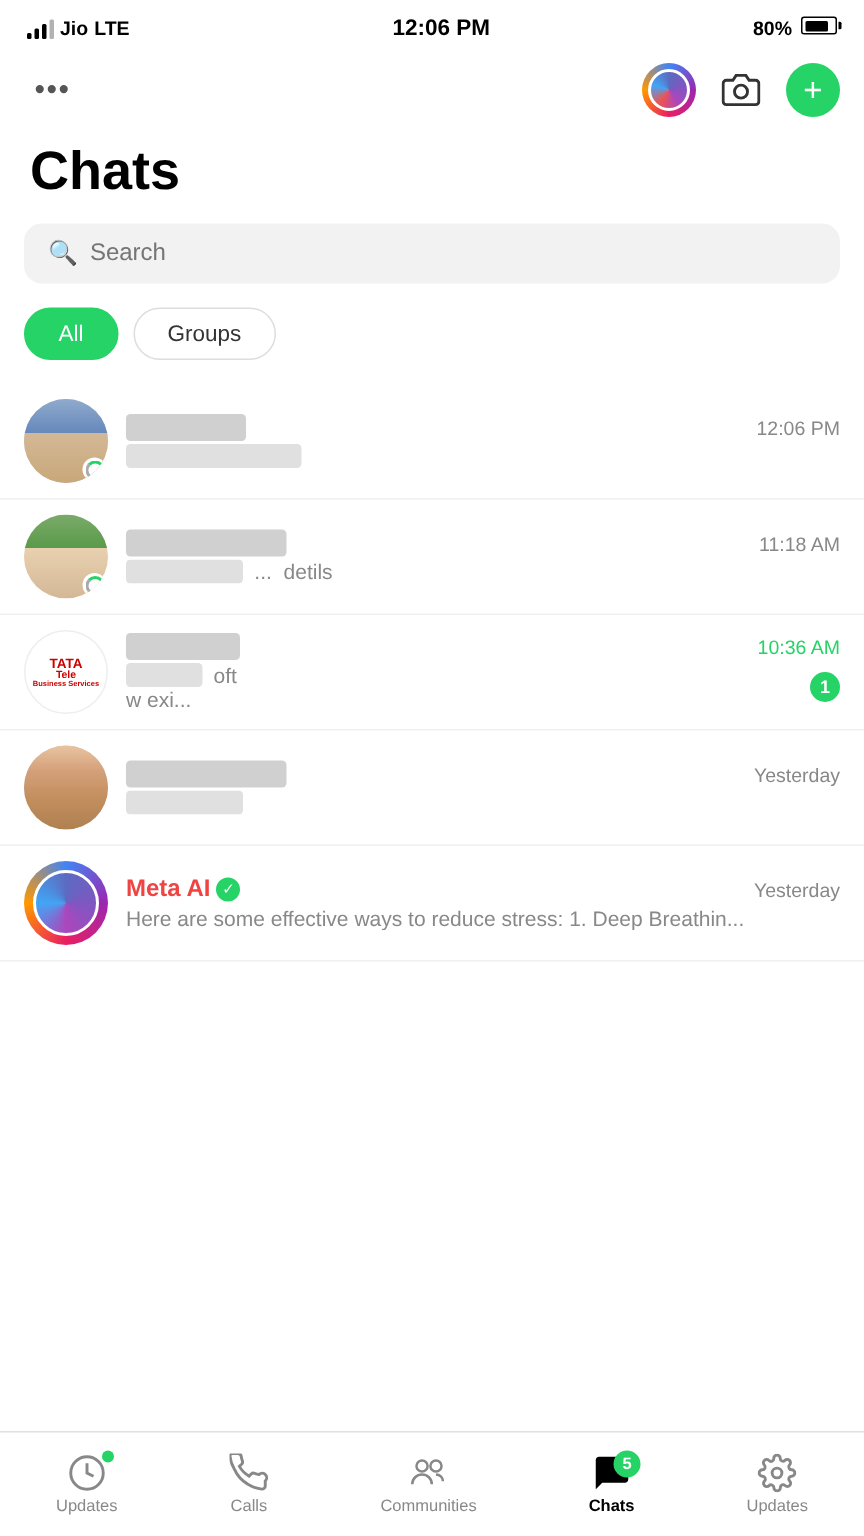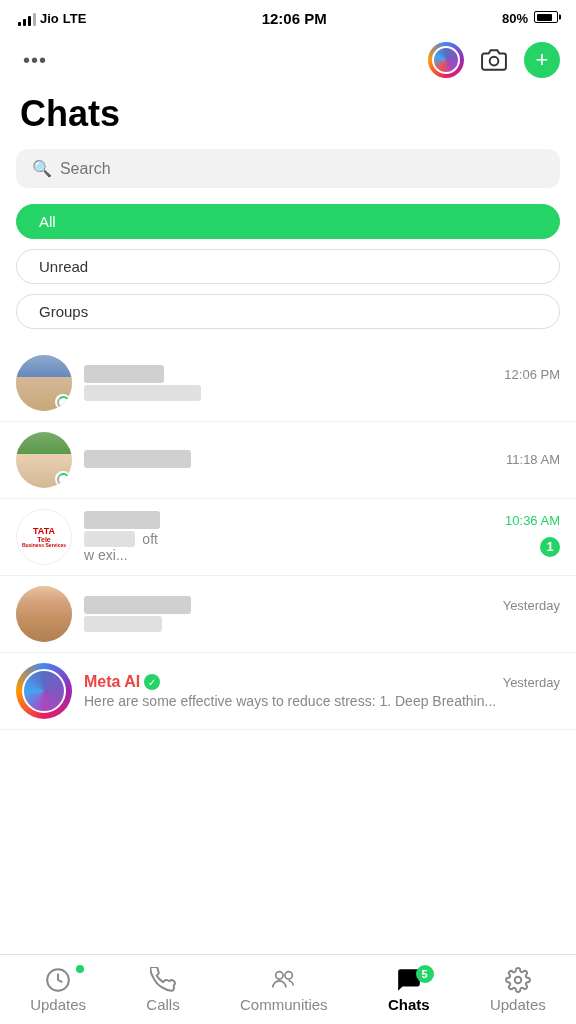--- a/index.html
+++ b/index.html
@@ -175,21 +175,20 @@
       font-size: 16px;
       color: #888;
       flex: 1;
     }
 
     
     .filter-tabs {
       display: flex;
       gap: 10px;
       padding: 0 16px 16px;
-      flex-direction: column;
     }
     .filter-tab {
       padding: 8px 22px;
       border-radius: 20px;
       border: 1.5px solid #ddd;
       font-size: 15px;
       font-weight: 500;
       cursor: pointer;
       background: #fff;
       color: #333;
@@ -359,21 +358,21 @@
       width: 26px;
       height: 26px;
       display: flex;
       align-items: center;
       justify-content: center;
       color: #888;
       font-size: 22px;
     }
     .nav-icon.active { color: #000; }
     .nav-label {
-      font-size: 15px;
+      font-size: 11px;
       color: #888;
     }
     .nav-label.active { color: #000; font-weight: 600; }
     .nav-badge {
       position: absolute;
       top: 4px;
       right: 12px;
       background: #25D366;
       color: #fff;
       border-radius: 50%;
@@ -488,23 +487,20 @@
       <span class="search-icon-wrap">🔍</span>
       <input type="text" class="search-input" placeholder="Search" style="">
     </div>
   </div>
 
   <div class="filter-tabs">
     <div class="filter-tab active">
       <span>All</span>
     </div>
     <div class="filter-tab">
-      <span>Unread</span>
-    </div>
-    <div class="filter-tab">
       <span>Groups</span>
     </div>
   </div>
 
   <div class="chat-list">
 
     <div class="chat-item">
       <div class="avatar">
         <div class="person1-avatar"></div>
         <div class="avatar-status">
@@ -532,20 +528,26 @@
         <div class="avatar-status">
           <div class="status-ring"></div>
         </div>
       </div>
       <div class="chat-content">
         <div class="chat-top">
           <span class="chat-name">
             <span class="blurred-name">&nbsp;&nbsp;&nbsp;&nbsp;&nbsp;&nbsp;&nbsp;&nbsp;&nbsp;&nbsp;&nbsp;&nbsp;&nbsp;&nbsp;&nbsp;&nbsp;&nbsp;&nbsp;&nbsp;&nbsp;&nbsp;&nbsp;&nbsp;&nbsp;</span>
           </span>
           <span class="chat-time">11:18 AM</span>
+        </div>
+        <div class="chat-bottom">
+          <span class="chat-preview">
+            <span class="blurred-preview">&nbsp;&nbsp;&nbsp;&nbsp;&nbsp;&nbsp;&nbsp;&nbsp;&nbsp;&nbsp;&nbsp;&nbsp;&nbsp;&nbsp;&nbsp;&nbsp;&nbsp;&nbsp;&nbsp;&nbsp;</span>
+            &nbsp;...&nbsp; detils
+          </span>
         </div>
       </div>
     </div>
 
     <div class="chat-item">
       <div class="avatar avatar-tata" style="background:#fff; border: 1px solid #eee;">
         <div style="width:100%;height:100%;display:flex;align-items:center;justify-content:center;flex-direction:column;">
           <span style="font-size:9px;font-weight:800;color:#c00;line-height:1;">TATA</span>
           <span style="font-size:7px;font-weight:700;color:#c00;line-height:1;">Tele</span>
           <span style="font-size:5px;color:#c00;line-height:1;text-align:center;">Business Services</span>

